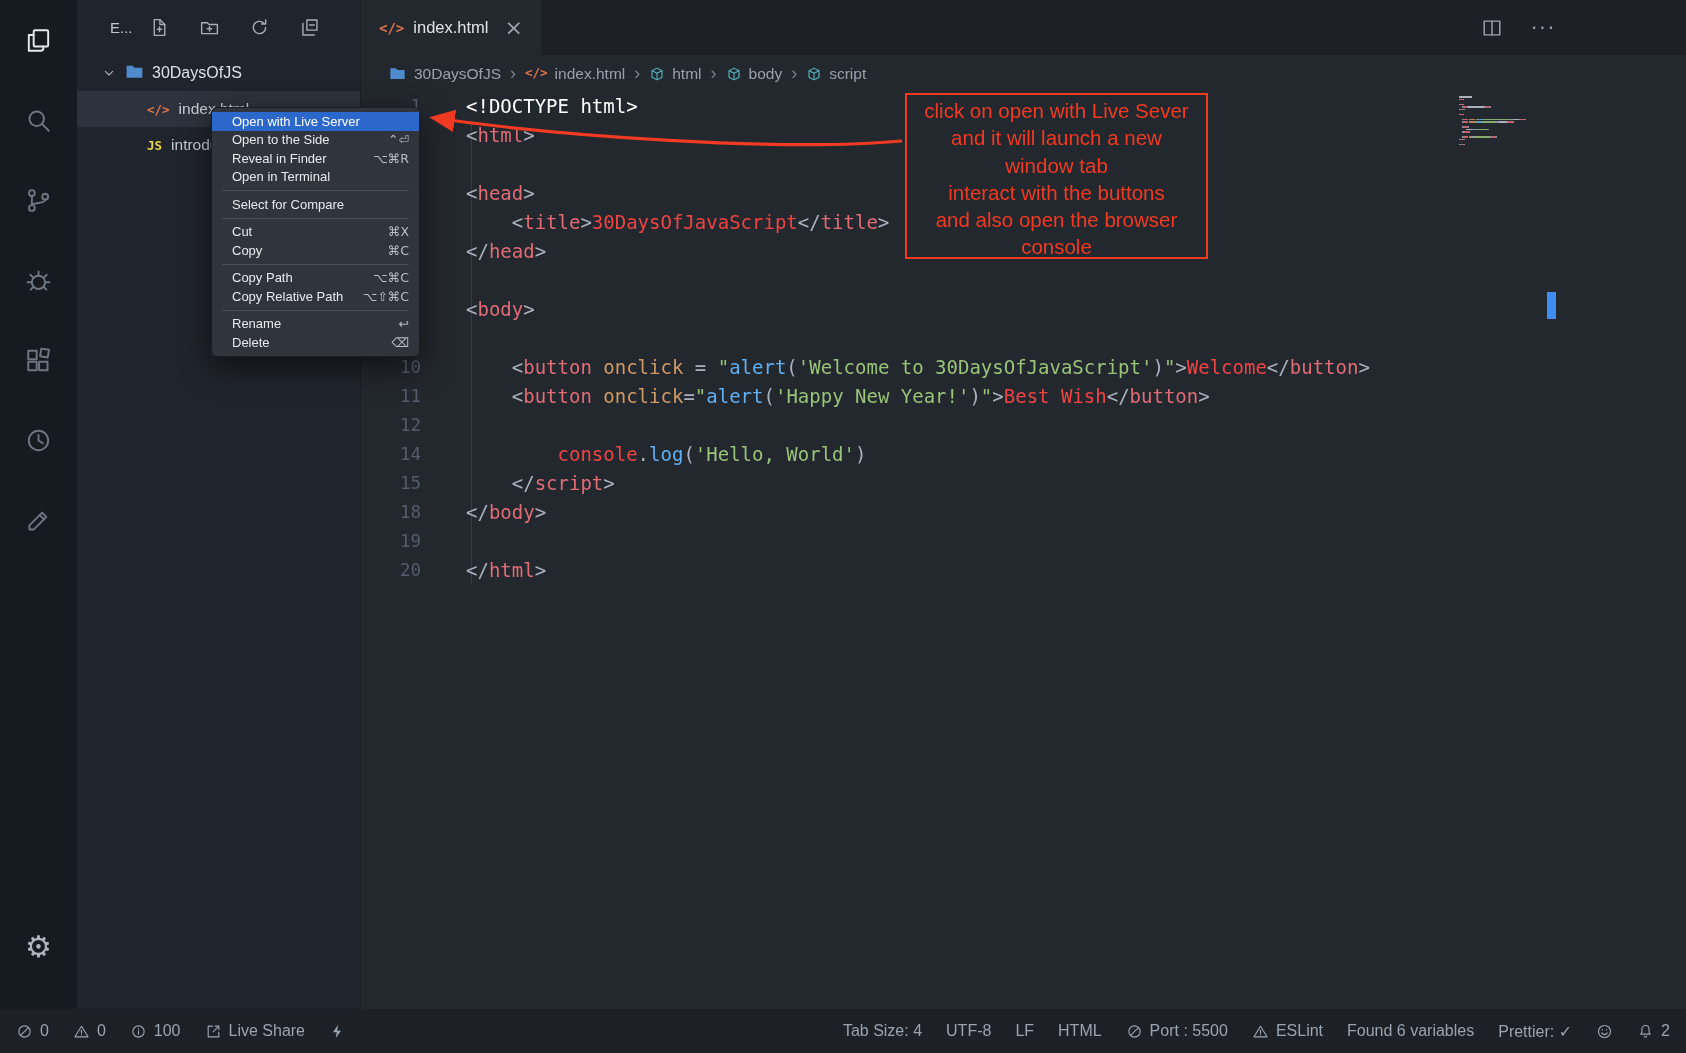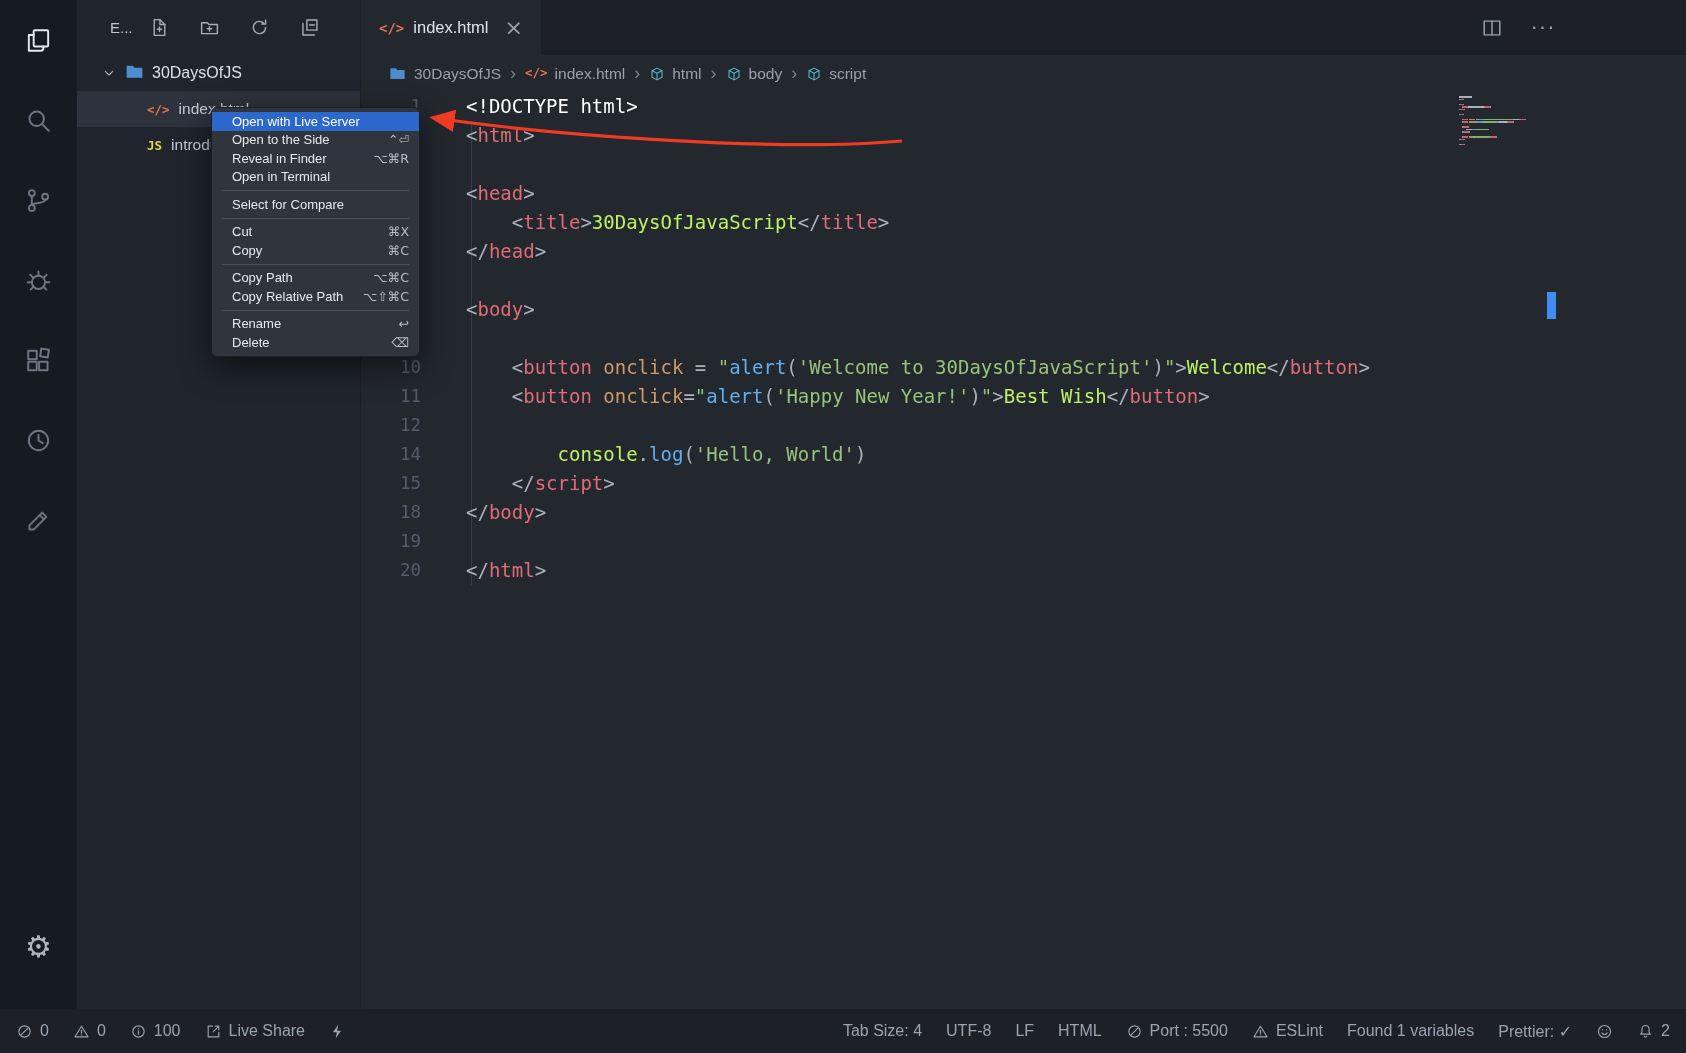--- a/index.html
+++ b/index.html
@@ -42,21 +42,21 @@
 .bc-sep{color:#7b828e;font-size:18px}
 .bc-ic{display:inline-flex;color:#9aa1ad}
 .cube-ic{color:#56b6c2}
 
 .editor{position:relative;height:917px}
 .line{display:flex;height:29px;line-height:29px;font-family:"DejaVu Sans Mono","Liberation Mono",monospace;font-size:19px;width:1098px;white-space:pre}
 .line.cur{background:#2b313c}
 .ln{width:60px;text-align:right;color:#545d6d;flex:none;font-size:17.5px}
 .cur .ln{color:#9ba4b5}
 .lc{padding-left:45px}
-.p{color:#abb2bf}.t{color:#e06c75}.a{color:#d19a66}.s{color:#98c379}.f{color:#61afef}.w{color:#bef264}.d{color:#ffffff}
+.p{color:#abb2bf}.t{color:#e06c75}.a{color:#d19a66}.s{color:#98c379}.f{color:#61afef}.w{color:#ef4444}.d{color:#ffffff}
 .u{text-decoration:underline}
 .h{background:#3d4654;border-radius:2px}
 .indent-guide{position:absolute;left:110px;top:29px;width:1px;height:464px;background:rgba(171,178,191,.16)}
 .minimap{position:absolute;left:1098px;top:4px;width:88px;height:140px}
 .mm-bar{position:absolute;height:1.7px;opacity:.85}
 .overview-marker{position:absolute;left:1186px;top:200px;width:9px;height:27px;background:#3f8cf3}
 
 
 .status-bar{position:absolute;left:0;bottom:0;width:1686px;height:44px;background:#1d2127;display:flex;align-items:center;justify-content:space-between;padding:0 16px;color:#9aa3b0;font-size:16px;z-index:12}
 .sb-left,.sb-right{display:flex;align-items:center;gap:24px}
@@ -442,21 +442,21 @@
           <span class="icon sb-ic">
             <svg width="17" height="17" viewBox="0 0 24 24" fill="none" stroke="currentColor" stroke-width="1.6" stroke-linecap="round" stroke-linejoin="round">
               <path d="M12 4.5 2.8 19.5h18.4z"></path>
               <line x1="12" y1="10.2" x2="12" y2="14.6"></line>
               <line x1="12" y1="16.6" x2="12" y2="16.9"></line>
             </svg>
           </span>
           <span>ESLint</span>
         </span>
         <span class="sb-item">
-          <span>Found 1 variables</span>
+          <span>Found 6 variables</span>
         </span>
         <span class="sb-item">
           <span>Prettier: ✓</span>
         </span>
         <span class="sb-item">
           <span class="icon sb-ic">
             <svg width="17" height="17" viewBox="0 0 24 24" fill="none" stroke="currentColor" stroke-width="1.6" stroke-linecap="round" stroke-linejoin="round">
               <circle cx="12" cy="12" r="8.5"></circle>
               <line x1="9" y1="9.3" x2="9" y2="9.9"></line>
               <line x1="15" y1="9.3" x2="15" y2="9.9"></line>
@@ -529,14 +529,20 @@
 
   <svg class="arrow-overlay" width="1686" height="1053" viewBox="0 0 1686 1053">
     <defs>
       <marker id="ah" markerWidth="10" markerHeight="9" refX="6.5" refY="3.5" orient="auto">
         <path d="M0 0 L8 3.5 L0 7 z" fill="#f13a22"></path>
       </marker>
     </defs>
     <path d="M902 141 C 780 152, 560 136, 434 118" fill="none" stroke="#f13a22" stroke-width="3.2" marker-end="url(#ah)"></path>
   </svg>
 
+  <div class="annotation">click on open with Live Sever
+and it will launch a new
+window tab
+interact with the buttons
+and also open the browser
+console</div>
 
 </div>
 
 </body></html>

